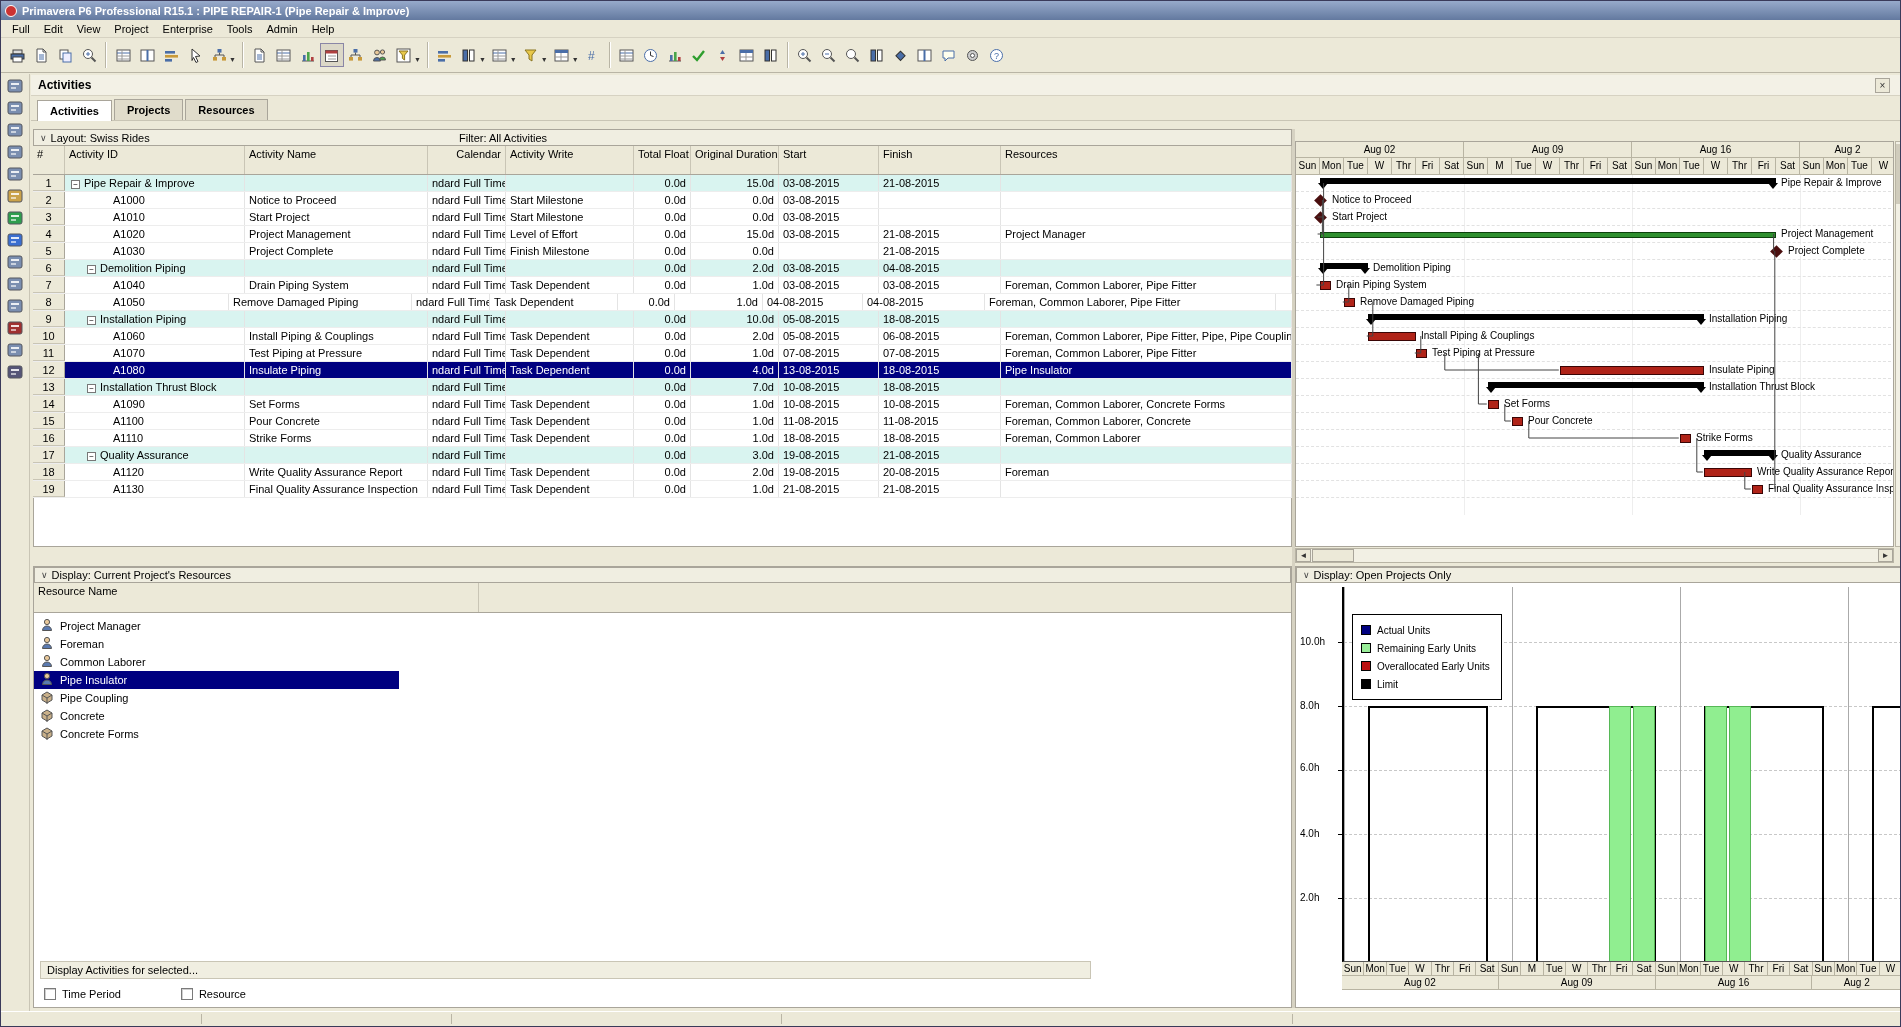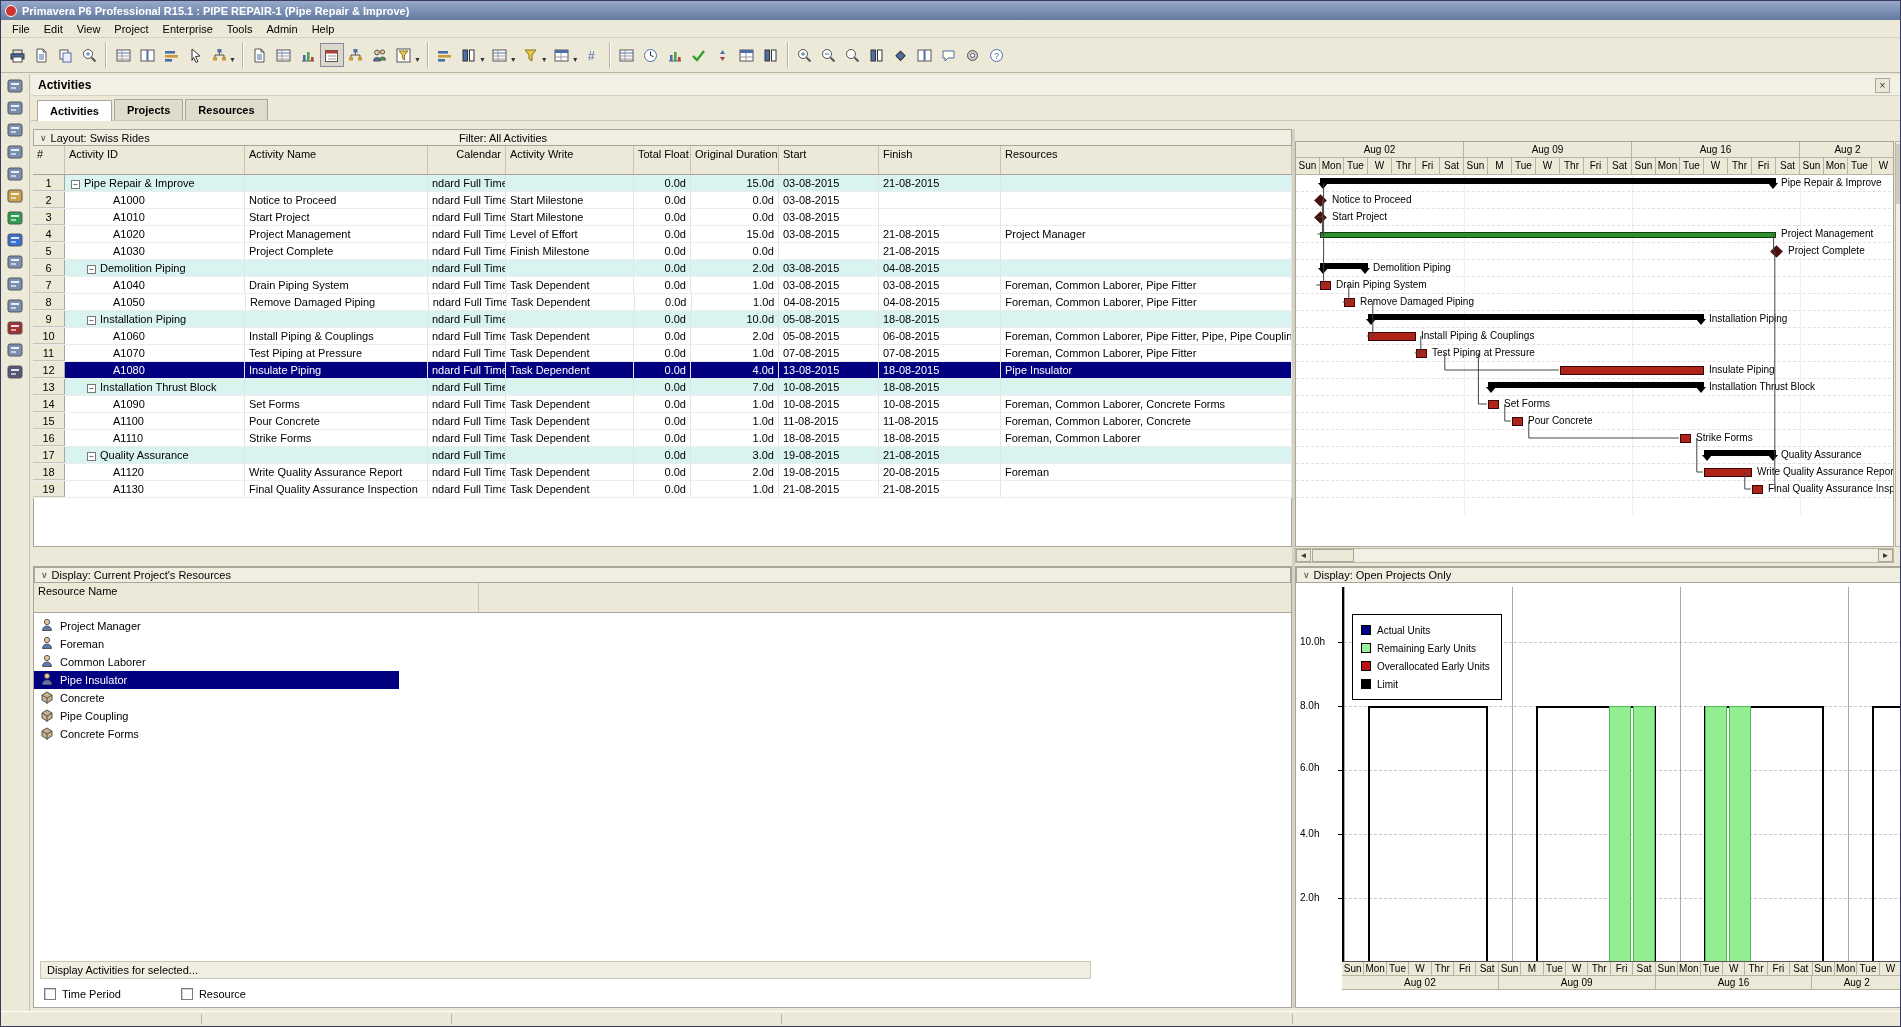--- a/index.html
+++ b/index.html
@@ -110,21 +110,21 @@
 <body>
 
 <div id="app">
 
   <div class="titlebar">
     <span class="app-icon"></span>
     <span>Primavera P6 Professional R15.1 : PIPE REPAIR-1 (Pipe Repair &amp; Improve)</span>
   </div>
 
   <div class="menubar" id="menubar">
-      <span>File</span>
+      <span>Full</span>
       <span>Edit</span>
       <span>View</span>
       <span>Project</span>
       <span>Enterprise</span>
       <span>Tools</span>
       <span>Admin</span>
       <span>Help</span>
     </div>
 
   <div class="toolbar" id="toolbar">
@@ -628,21 +628,21 @@
         <span class="tc r" style="width: 78px;">ndard Full Time</span>
         <span class="tc" style="width: 128px;">Task Dependent</span>
         <span class="tc r" style="width: 57px;">0.0d</span>
         <span class="tc r" style="width: 88px;">1.0d</span>
         <span class="tc" style="width: 100px;">03-08-2015</span>
         <span class="tc" style="width: 122px;">03-08-2015</span>
         <span class="tc" style="width: 291px;">Foreman, Common Laborer, Pipe Fitter</span>
       </div>
       <div class="trow">
         <span class="tc num" style="width: 32px;">8</span>
-        <span class="tc" style="width: 181px; padding-left: 48px;">A1050</span>
+        <span class="tc" style="width: 164px; padding-left: 48px;">A1050</span>
         <span class="tc" style="width: 183px;">Remove Damaged Piping</span>
         <span class="tc r" style="width: 78px;">ndard Full Time</span>
         <span class="tc" style="width: 128px;">Task Dependent</span>
         <span class="tc r" style="width: 57px;">0.0d</span>
         <span class="tc r" style="width: 88px;">1.0d</span>
         <span class="tc" style="width: 100px;">04-08-2015</span>
         <span class="tc" style="width: 122px;">04-08-2015</span>
         <span class="tc" style="width: 291px;">Foreman, Common Laborer, Pipe Fitter</span>
       </div>
       <div class="trow group">
@@ -953,28 +953,28 @@
               <circle cx="7" cy="4" r="2.6" fill="#e8c89a" stroke="#555"></circle>
               <path d="M2.5 12.5 a4.5 4.5 0 0 1 9 0 z" fill="#5a7ab0" stroke="#555"></path>
             </svg></span>
           <span class="rname">Pipe Insulator</span>
         </div>
         <div class="resrow">
           <span><svg width="14" height="14" viewBox="0 0 14 14">
               <path d="M2 5 l5 -3 5 3 v5 l-5 3 -5 -3 z" fill="#c9b089" stroke="#555"></path>
               <path d="M2 5 l5 3 5 -3 M7 8 v6" fill="none" stroke="#555"></path>
             </svg></span>
-          <span class="rname">Concrete</span>
+          <span class="rname">Pipe Coupling</span>
         </div>
         <div class="resrow">
           <span><svg width="14" height="14" viewBox="0 0 14 14">
               <path d="M2 5 l5 -3 5 3 v5 l-5 3 -5 -3 z" fill="#c9b089" stroke="#555"></path>
               <path d="M2 5 l5 3 5 -3 M7 8 v6" fill="none" stroke="#555"></path>
             </svg></span>
-          <span class="rname">Pipe Coupling</span>
+          <span class="rname">Concrete</span>
         </div>
         <div class="resrow">
           <span><svg width="14" height="14" viewBox="0 0 14 14">
               <path d="M2 5 l5 -3 5 3 v5 l-5 3 -5 -3 z" fill="#c9b089" stroke="#555"></path>
               <path d="M2 5 l5 3 5 -3 M7 8 v6" fill="none" stroke="#555"></path>
             </svg></span>
           <span class="rname">Concrete Forms</span>
         </div>
       </div>
     <div id="blfooter">

